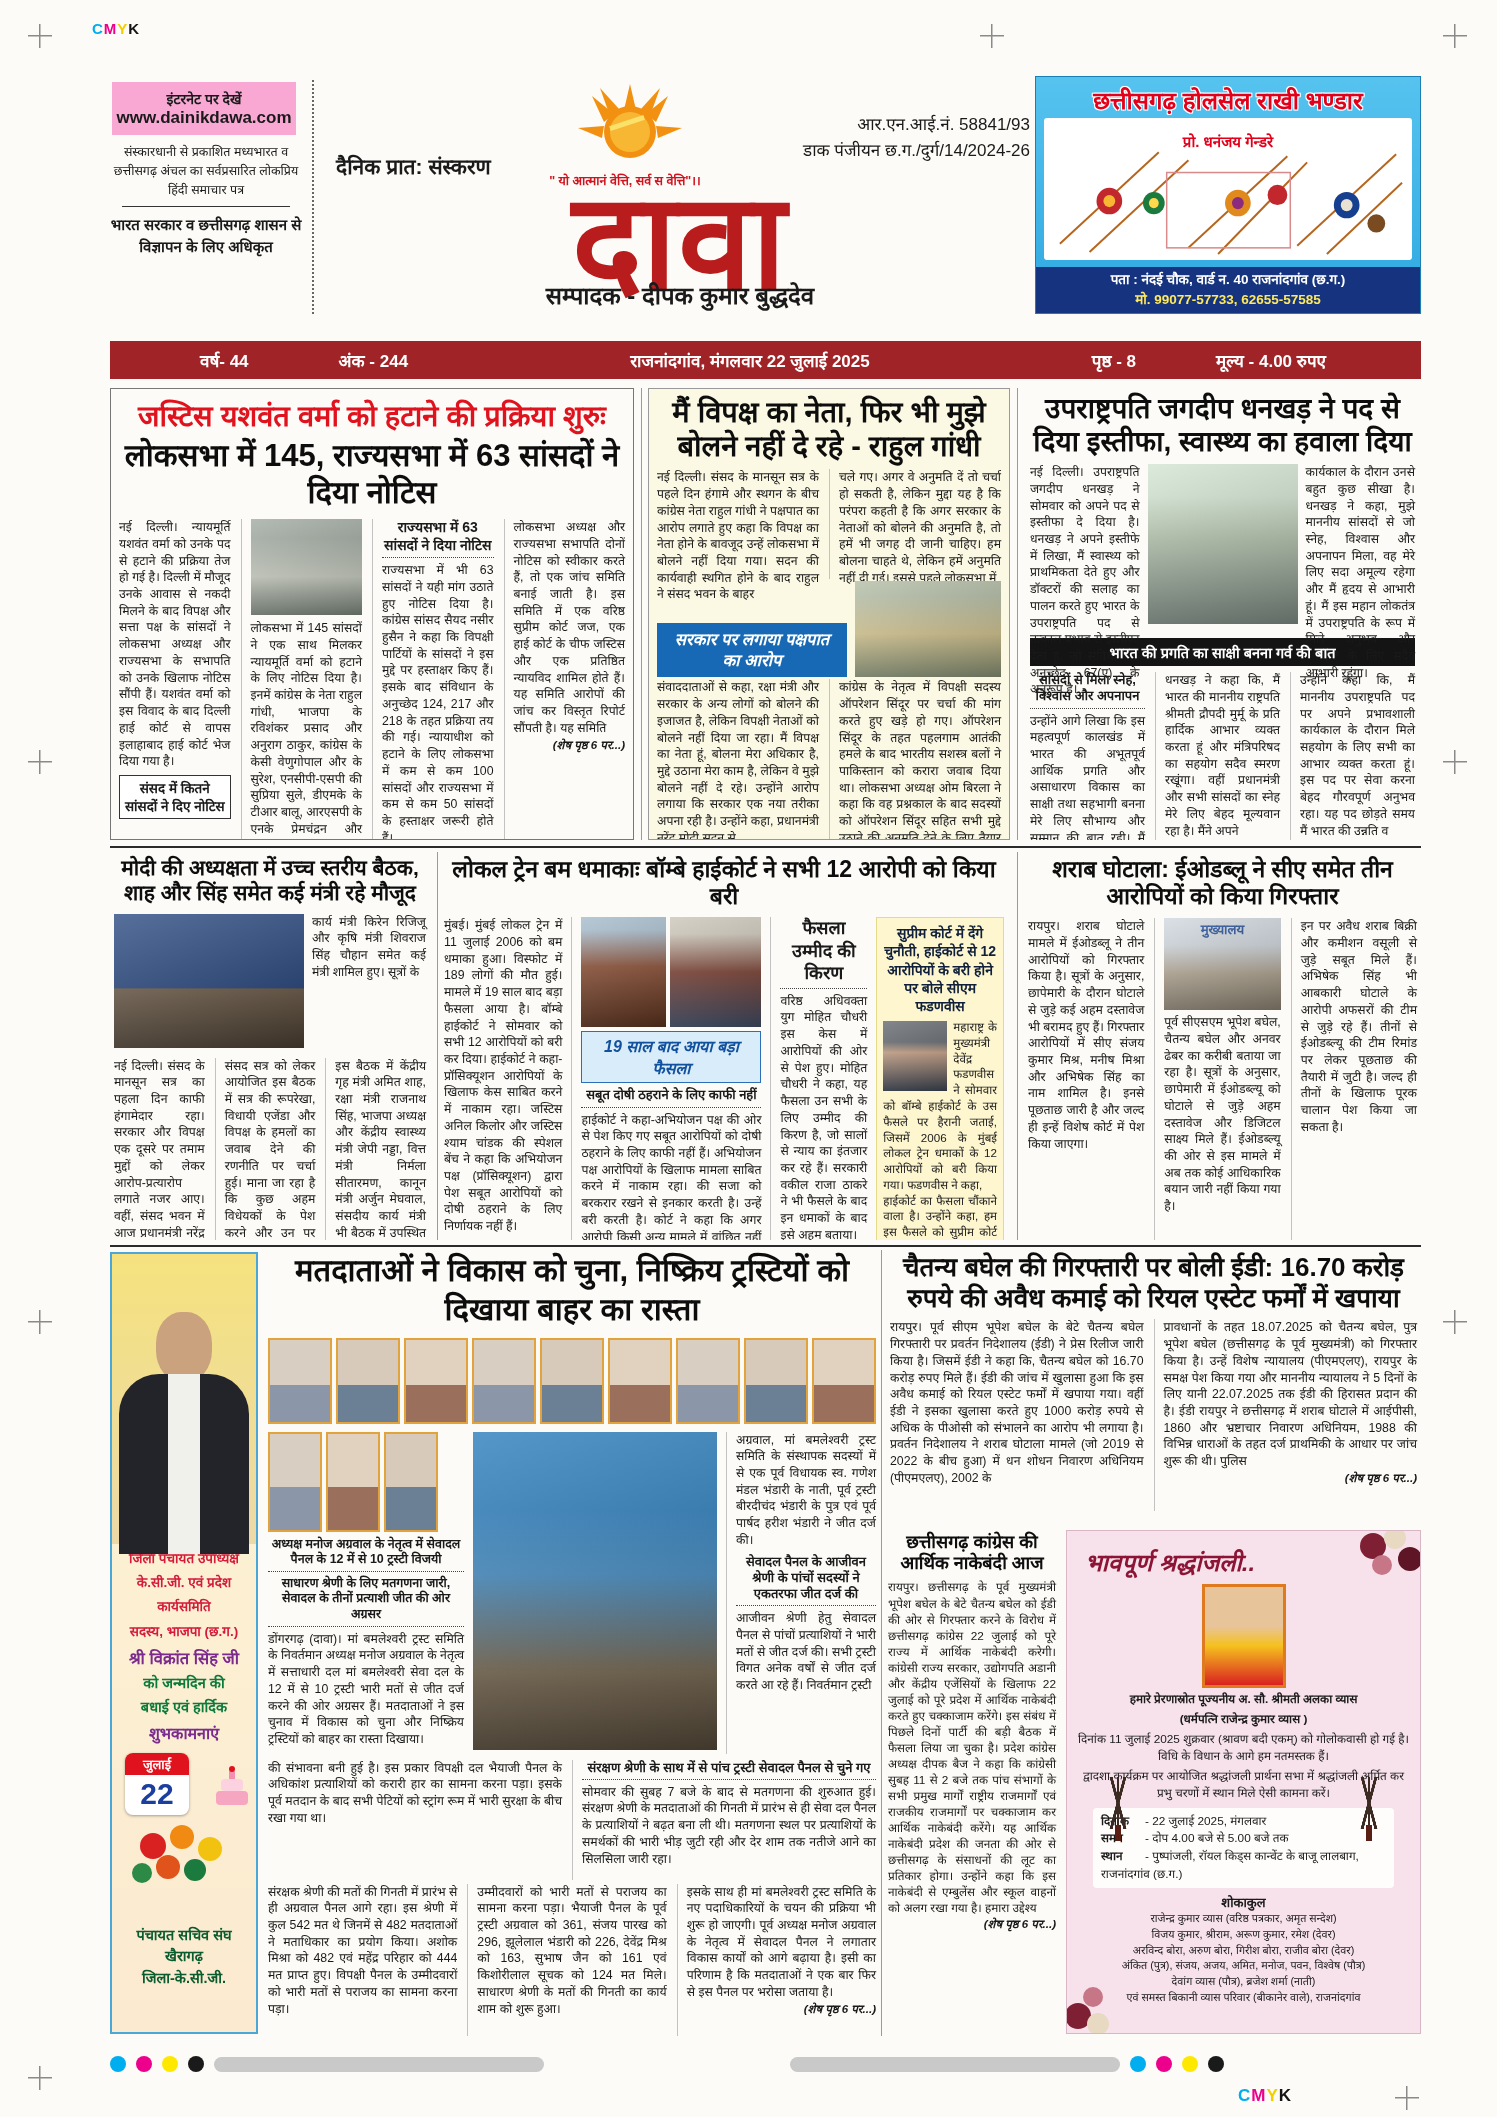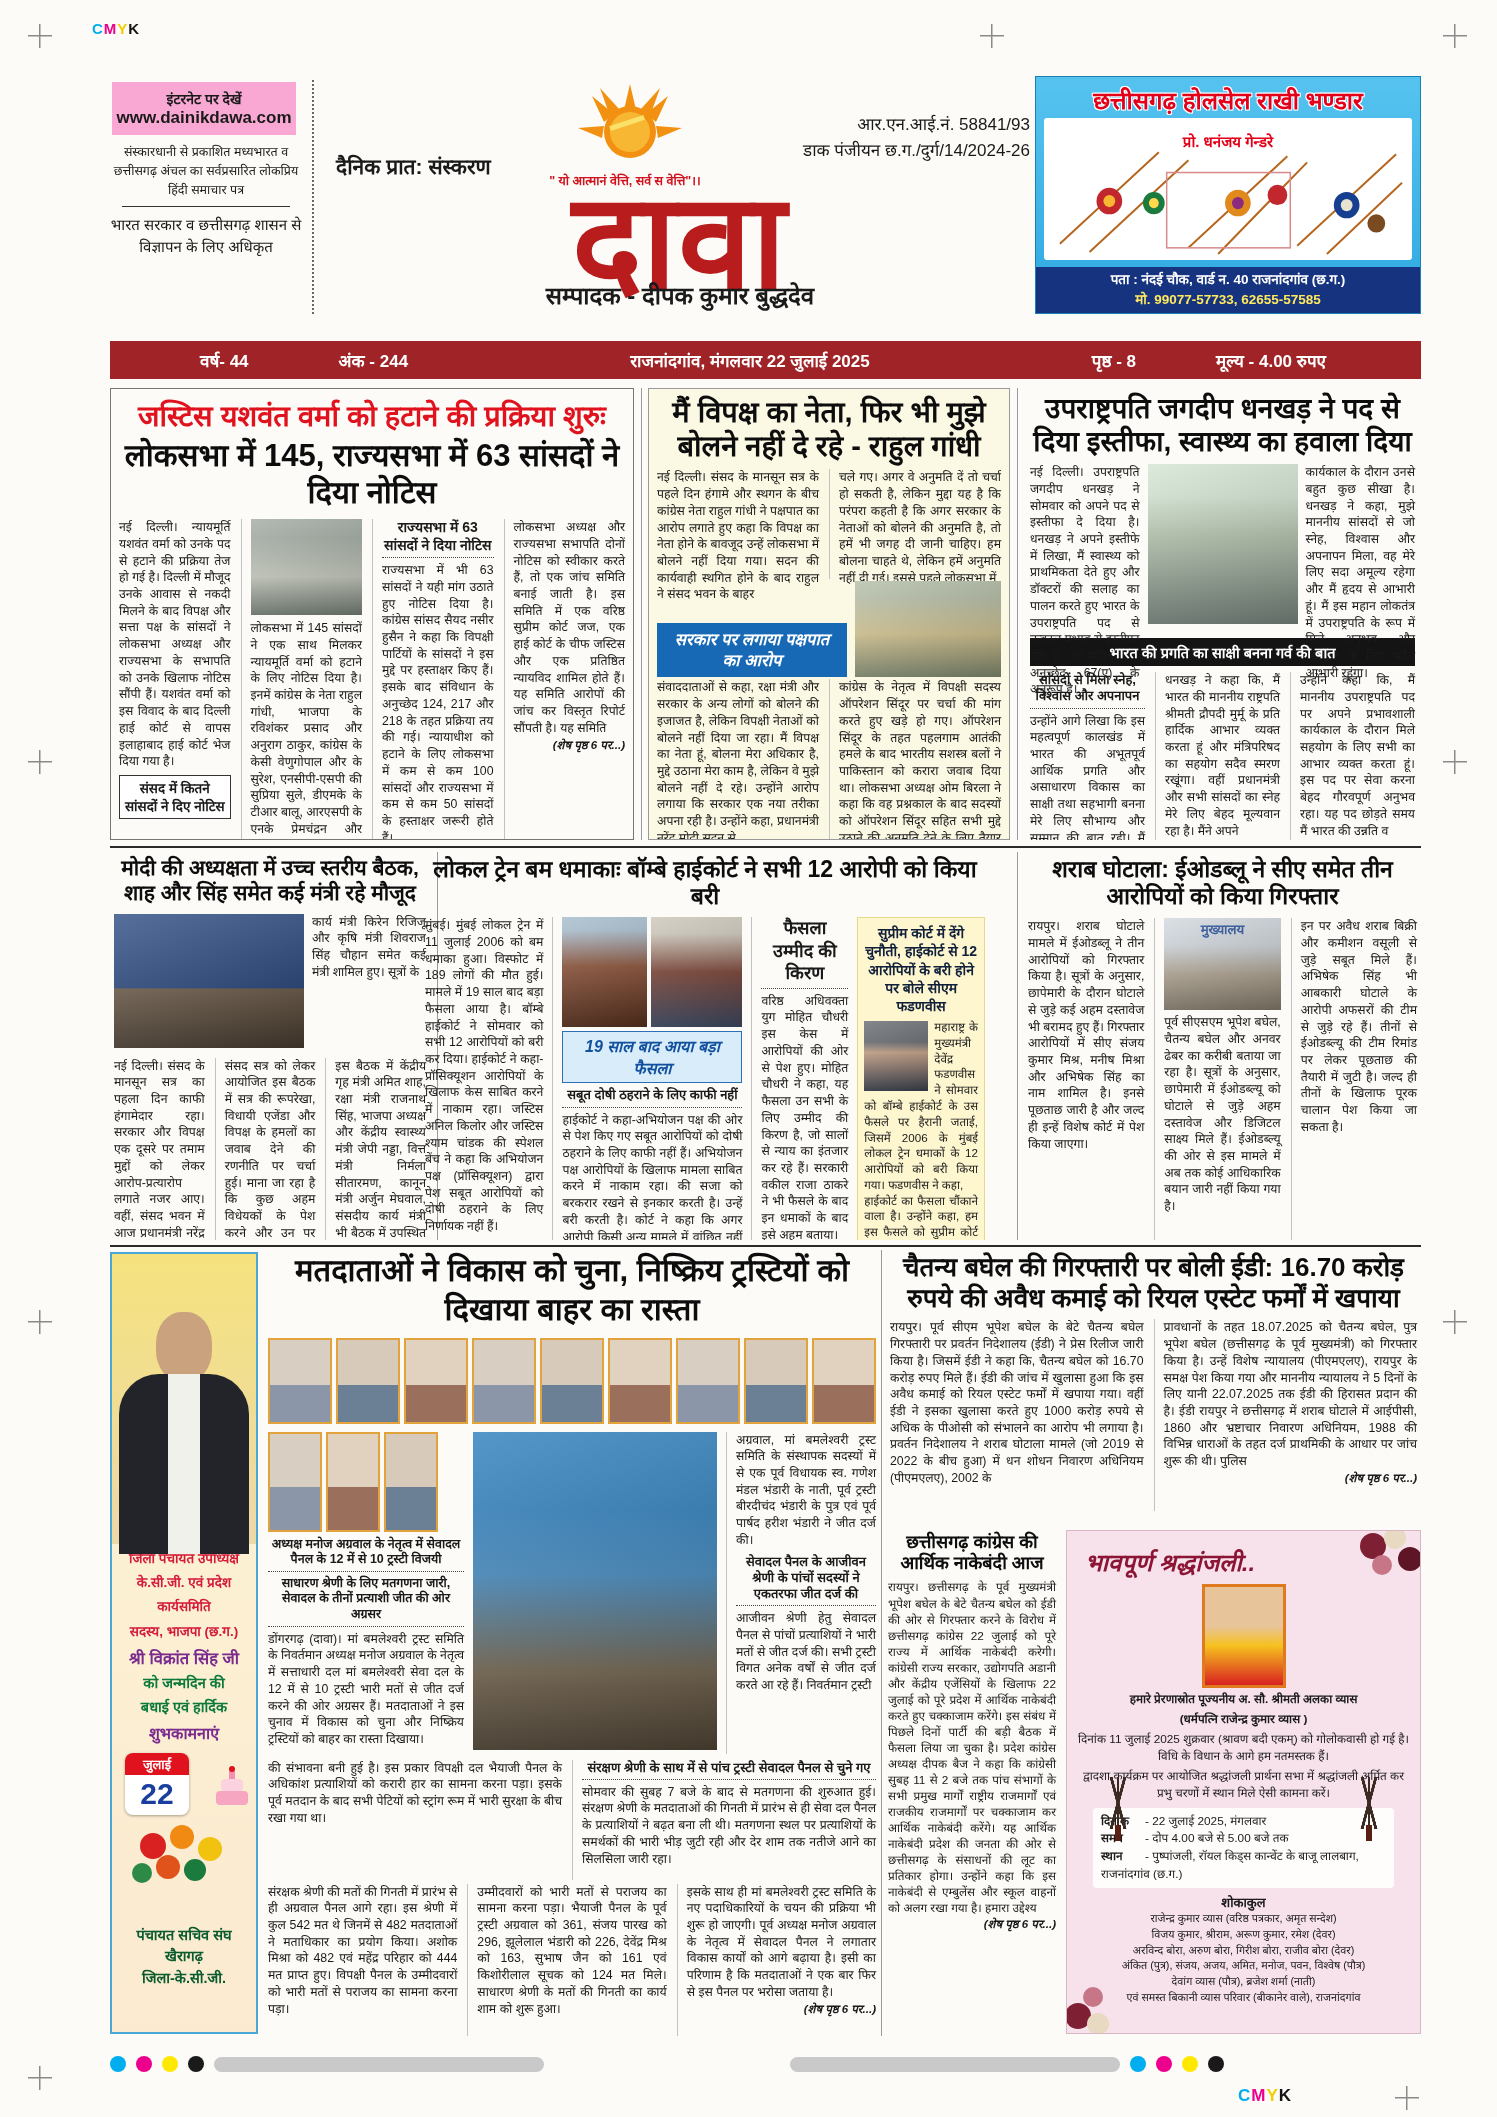--- a/index.html
+++ b/index.html
@@ -13,21 +13,21 @@
   .cmyk-bot{position:absolute;left:1238px;top:2086px;font-weight:bold;font-size:17px;letter-spacing:1px;}
   .c-c{color:#00aeef}.c-m{color:#ec008c}.c-y{color:#f2cf00}.c-k{color:#141414}
 
   
   .hdr-left{position:absolute;left:110px;top:80px;width:204px;height:234px;border-right:2px dotted #666;padding-right:10px;text-align:center;}
   .webbox{background:#f9a8d4;padding:7px 4px;margin:2px 6px 8px 2px;}
   .webbox .l1{font-size:14px;font-weight:bold;}
   .webbox .l2{font-size:17px;font-weight:bold;font-family:"Liberation Sans",sans-serif;}
   .hdr-desc{font-size:12.5px;font-weight:normal;line-height:1.5;}
   .hdr-rule{border:none;border-top:1.5px solid #333;margin:7px 12px;}
-  .hdr-auth{font-size:15px;font-weight:normal;line-height:1.45;}
+  .hdr-auth{font-size:15px;font-weight:bold;line-height:1.45;}
   .hdr-center{position:absolute;left:330px;top:80px;width:700px;height:234px;}
   .edition{position:absolute;left:6px;top:72px;font-size:21px;font-weight:bold;}
   .sun{position:absolute;left:240px;top:0px;}
   .motto{position:absolute;left:180px;top:92px;width:230px;text-align:center;color:#cf1420;font-weight:bold;font-size:12.5px;}
   .rni{position:absolute;right:0;top:32px;text-align:right;font-weight:normal;font-size:17px;line-height:1.5;}
   .masthead{position:absolute;left:0;right:0;top:96px;text-align:center;font-size:132px;line-height:1;font-weight:800;letter-spacing:2px;color:#b91c1c;}
   .editorline{position:absolute;left:0;right:0;top:198px;text-align:center;font-size:24px;font-weight:bold;}
   
   .rakhi{position:absolute;left:1035px;top:76px;width:386px;height:238px;background:linear-gradient(180deg,#56c3ef,#2ea8e0);border:1px solid #1b7fb4;}
   .rakhi-title{margin:6px 6px 2px;text-align:center;font-size:24px;font-weight:800;color:#e2001a;
@@ -283,21 +283,21 @@
       <div class="photo" style="width:190px;height:134px;background:linear-gradient(180deg,#1f3f7a 55%,#6a5844 56%,#4d4033)" data-name="meeting-photo"></div>
       <div class="bodytxt" style="flex:1" data-name="article-text">कार्य मंत्री किरेन रिजिजू और कृषि मंत्री शिवराज सिंह चौहान समेत कई मंत्री शामिल हुए। सूत्रों के</div>
     </div>
     <div class="cols" style="height:210px;margin-top:6px">
       <div class="bodytxt" data-name="article-text">नई दिल्ली। संसद के मानसून सत्र का पहला दिन काफी हंगामेदार रहा। सरकार और विपक्ष एक दूसरे पर तमाम मुद्दों को लेकर आरोप-प्रत्यारोप लगाते नजर आए। वहीं, संसद भवन में आज प्रधानमंत्री नरेंद्र मोदी की अध्यक्षता में उच्चस्तरीय बैठक भी आयोजित की गई।</div>
       <div class="bodytxt cdiv" data-name="article-text">संसद सत्र को लेकर आयोजित इस बैठक में सत्र की रूपरेखा, विधायी एजेंडा और विपक्ष के हमलों का जवाब देने की रणनीति पर चर्चा हुई। माना जा रहा है कि कुछ अहम विधेयकों के पेश करने और उन पर चर्चा कराने को लेकर भी तैयारी है।</div>
       <div class="bodytxt cdiv" data-name="article-text">इस बैठक में केंद्रीय गृह मंत्री अमित शाह, रक्षा मंत्री राजनाथ सिंह, भाजपा अध्यक्ष और केंद्रीय स्वास्थ्य मंत्री जेपी नड्डा, वित्त मंत्री निर्मला सीतारमण, कानून मंत्री अर्जुन मेघवाल, संसदीय कार्य मंत्री भी बैठक में उपस्थित रहे।</div>
     </div>
   </div>
 
-  <div class="story" style="left:421px;top:852px;width:568px;height:388px;padding:4px" data-name="article-train-blast-verdict">
+  <div class="story" style="left:440px;top:852px;width:568px;height:388px;padding:4px" data-name="article-train-blast-verdict">
     <div class="headline" style="font-size:23px" data-name="article-headline">लोकल ट्रेन बम धमाकाः बॉम्बे हाईकोर्ट ने सभी 12 आरोपी को किया बरी</div>
     <div style="display:flex;gap:9px;margin-top:7px;height:348px">
       <div style="width:150px" data-name="article-column">
         <div class="bodytxt" data-name="article-text">मुंबई। मुंबई लोकल ट्रेन में 11 जुलाई 2006 को बम धमाका हुआ। विस्फोट में 189 लोगों की मौत हुई। मामले में 19 साल बाद बड़ा फैसला आया है। बॉम्बे हाईकोर्ट ने सोमवार को सभी 12 आरोपियों को बरी कर दिया। हाईकोर्ट ने कहा-प्रॉसिक्यूशन आरोपियों के खिलाफ केस साबित करने में नाकाम रहा। जस्टिस अनिल किलोर और जस्टिस श्याम चांडक की स्पेशल बेंच ने कहा कि अभियोजन पक्ष (प्रॉसिक्यूशन) द्वारा पेश सबूत आरोपियों को दोषी ठहराने के लिए निर्णायक नहीं हैं।</div>
       </div>
       <div style="width:238px;border-left:1px solid #c2c2c2;padding-left:9px" data-name="article-column">
         <div style="display:flex;gap:4px">
           <div class="photo" style="width:48%;height:110px;background:linear-gradient(180deg,#9fb6c8 12%,#8a4a2e 45%,#5e3420)" data-name="high-court-photo"></div>
           <div class="photo" style="width:52%;height:110px;background:linear-gradient(180deg,#c8c2b4 15%,#7a3b2c 50%,#43506b)" data-name="train-wreck-photo"></div>
         </div>

